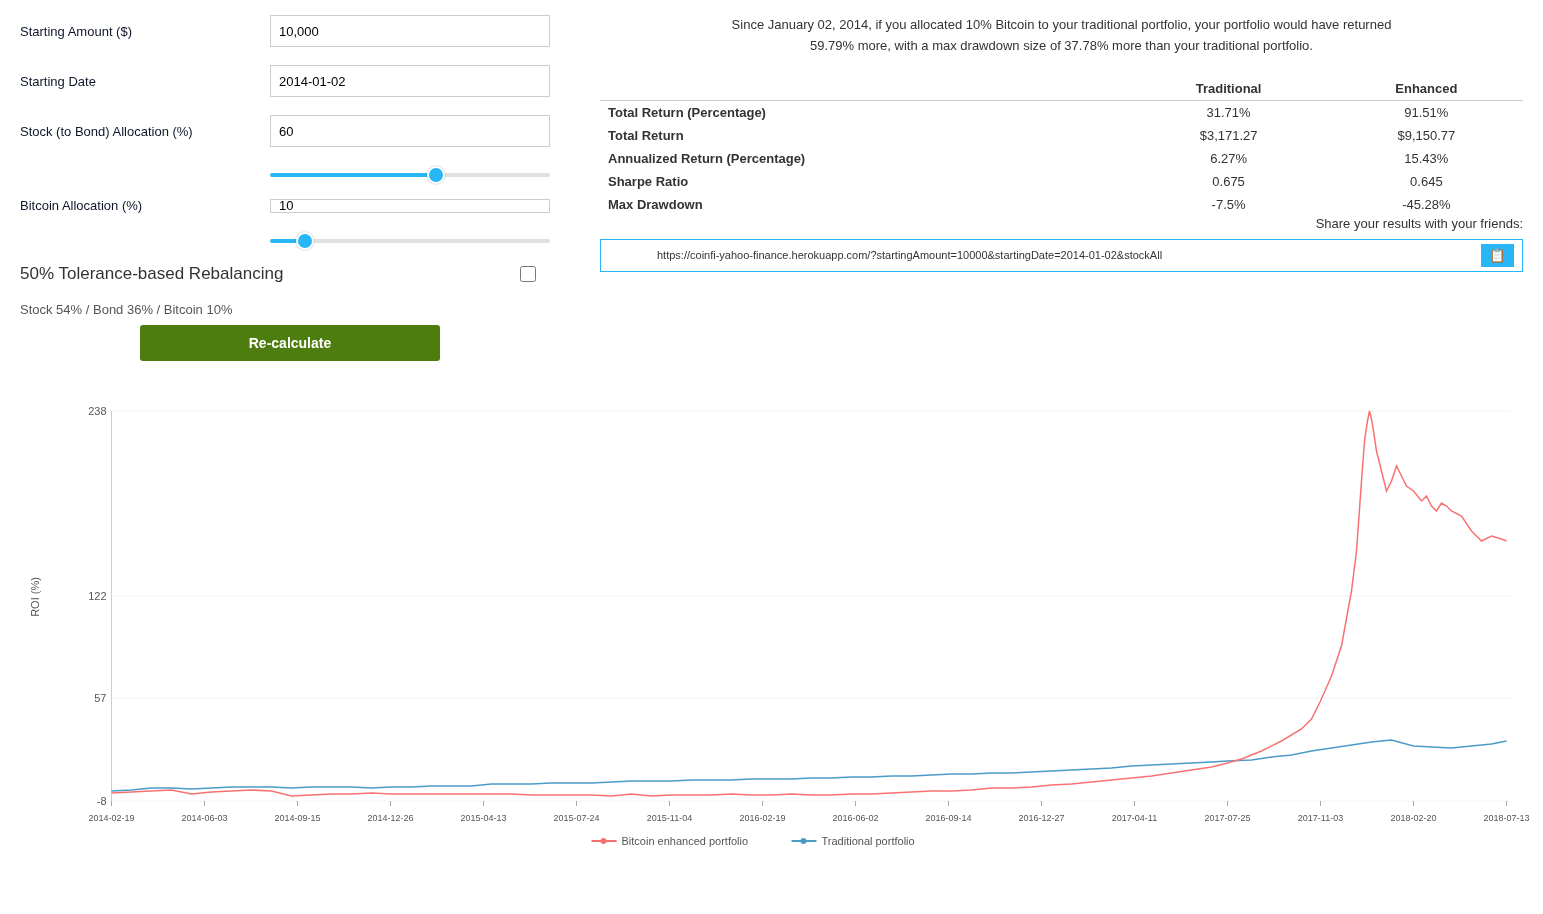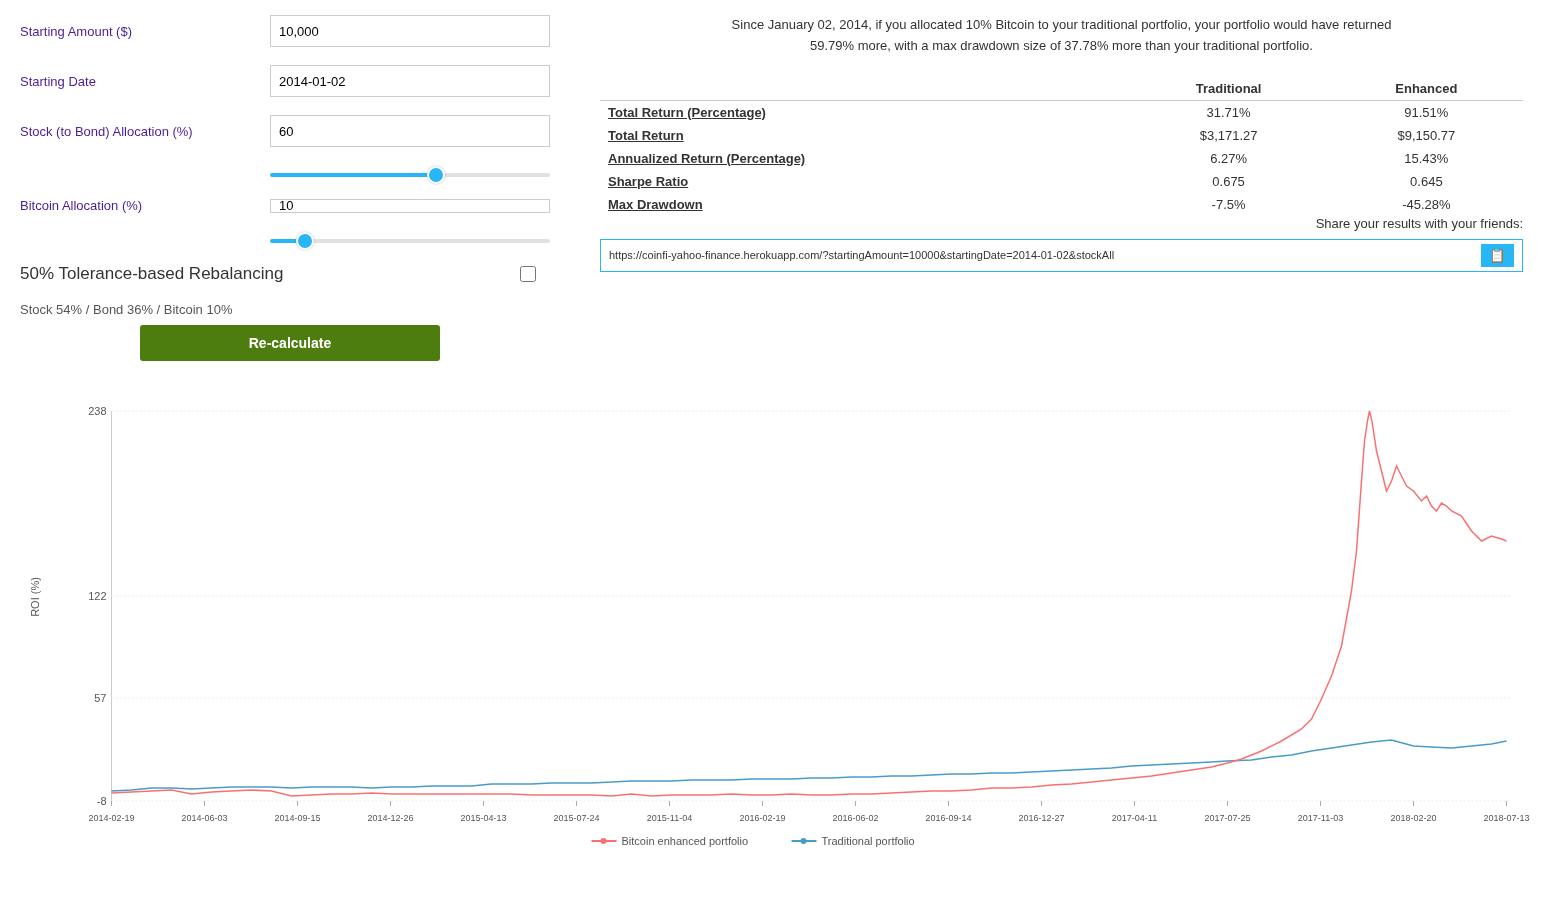--- a/index.html
+++ b/index.html
@@ -1,45 +1,45 @@
 <!DOCTYPE html>
 <html><head>
   <meta charset="utf-8">
   <style>
     * { box-sizing: border-box; margin: 0; padding: 0; }
     body { font-family: Arial, sans-serif; font-size: 13px; background: #fff; color: #333; }
     .left-panel { width: 580px; padding: 15px 20px; flex-shrink: 0; }
     .right-panel { flex: 1; padding: 15px 20px; }
 
     .form-row { display: flex; align-items: center; margin-bottom: 18px; }
-    .form-label { width: 250px; font-size: 13px; color: #4c1d95; }
+    .form-label { width: 250px; font-size: 13px; color: #0f172a; }
     .form-input { width: 280px; height: 32px; border: 1px solid #ccc; padding: 4px 8px; font-size: 13px; }
     .form-input-number { width: 280px; height: 32px; border: 1px solid #ccc; padding: 4px 8px; font-size: 13px; }
     .slider-container { margin-left: 250px; width: 280px; margin-bottom: 18px; }
     .slider { width: 100%; -webkit-appearance: none; appearance: none; height: 4px; background: #29b6f6; outline: none; border-radius: 2px; }
     .slider::-webkit-slider-thumb { -webkit-appearance: none; appearance: none; width: 18px; height: 18px; border-radius: 50%; background: #29b6f6; cursor: pointer; border: 2px solid #fff; box-shadow: 0 0 2px rgba(0,0,0,0.3); }
 
     .checkbox-row { display: flex; align-items: center; margin-bottom: 18px; }
     .checkbox-label { width: 500px; font-size: 17px; }
 
     .allocation-text { text-align: left; font-size: 13px; color: #555; margin-bottom: 8px; }
     .recalculate-btn { display: block; margin: 0 auto 15px auto; width: 300px; height: 36px; background: #4d7c0f; color: #fff; font-size: 14px; font-weight: bold; border: none; cursor: pointer; border-radius: 3px; }
 
     
     .summary-text { text-align: center; font-size: 13px; color: #333; margin-bottom: 20px; line-height: 1.6; max-width: 680px; margin-left: auto; margin-right: auto; }
 
     .results-table { width: 100%; border-collapse: collapse; }
     .results-table th { font-size: 13px; font-weight: bold; text-align: center; padding: 4px 8px; border-bottom: 1px solid #ccc; }
     .results-table td { font-size: 13px; padding: 4px 8px; }
-    .results-table td:first-child { font-weight: bold; text-decoration: underline; }
+    .results-table td:first-child { font-weight: bold; }
     .results-table td:nth-child(2), .results-table td:nth-child(3) { text-align: center; }
 
     .share-label { text-align: right; font-size: 13px; margin-bottom: 8px; }
     .share-row { display: flex; align-items: center; border: 1px solid #29b6f6; padding: 4px 8px; }
-    .share-url { font-size: 11px; color: #333; flex: 1; overflow: hidden; white-space: nowrap; }
+    .share-url { font-size: 11px; color: #333; flex: 1; overflow: hidden; white-space: nowrap; margin-left: 48px; }
     .copy-btn { background: #29b6f6; border: none; color: #fff; padding: 4px 8px; cursor: pointer; margin-left: 8px; }
   </style>
 </head>
 <body>
 
 <div style="display:flex; flex-direction: column; width:1543px;">
 
   <div style="display:flex; width:1543px;">
 
     <div class="left-panel">

